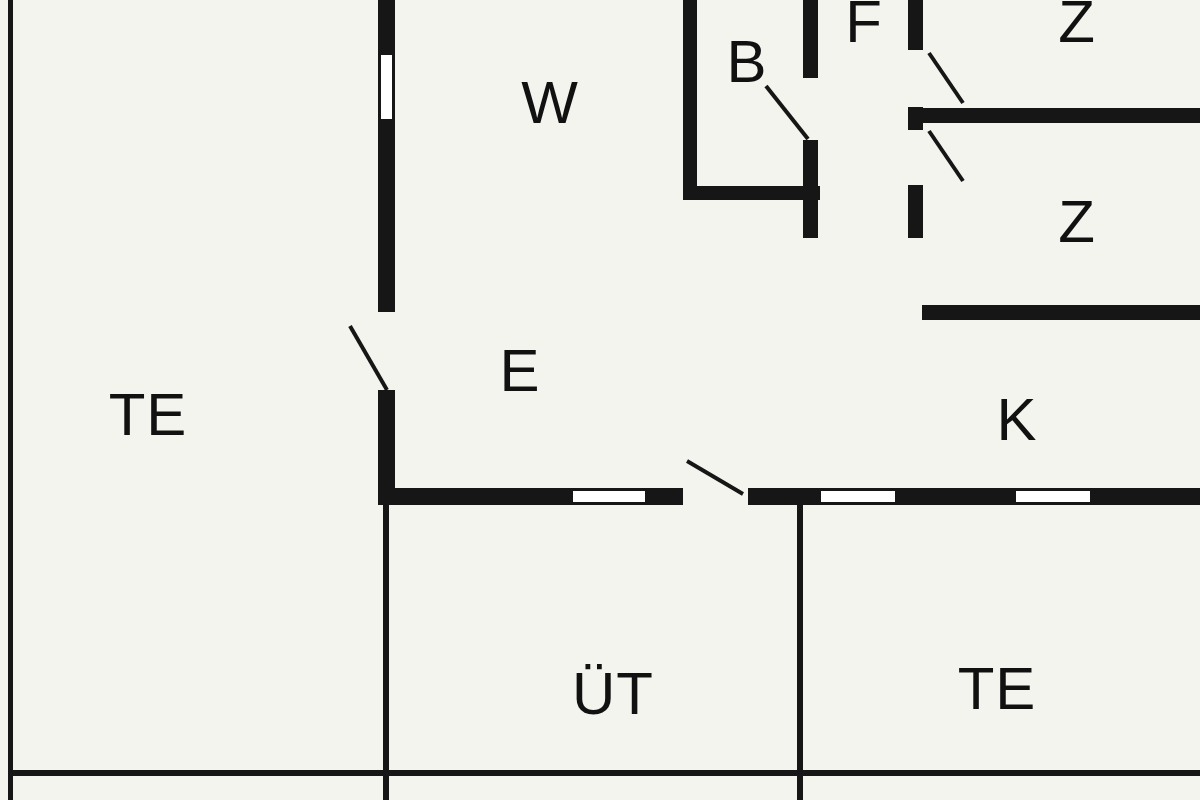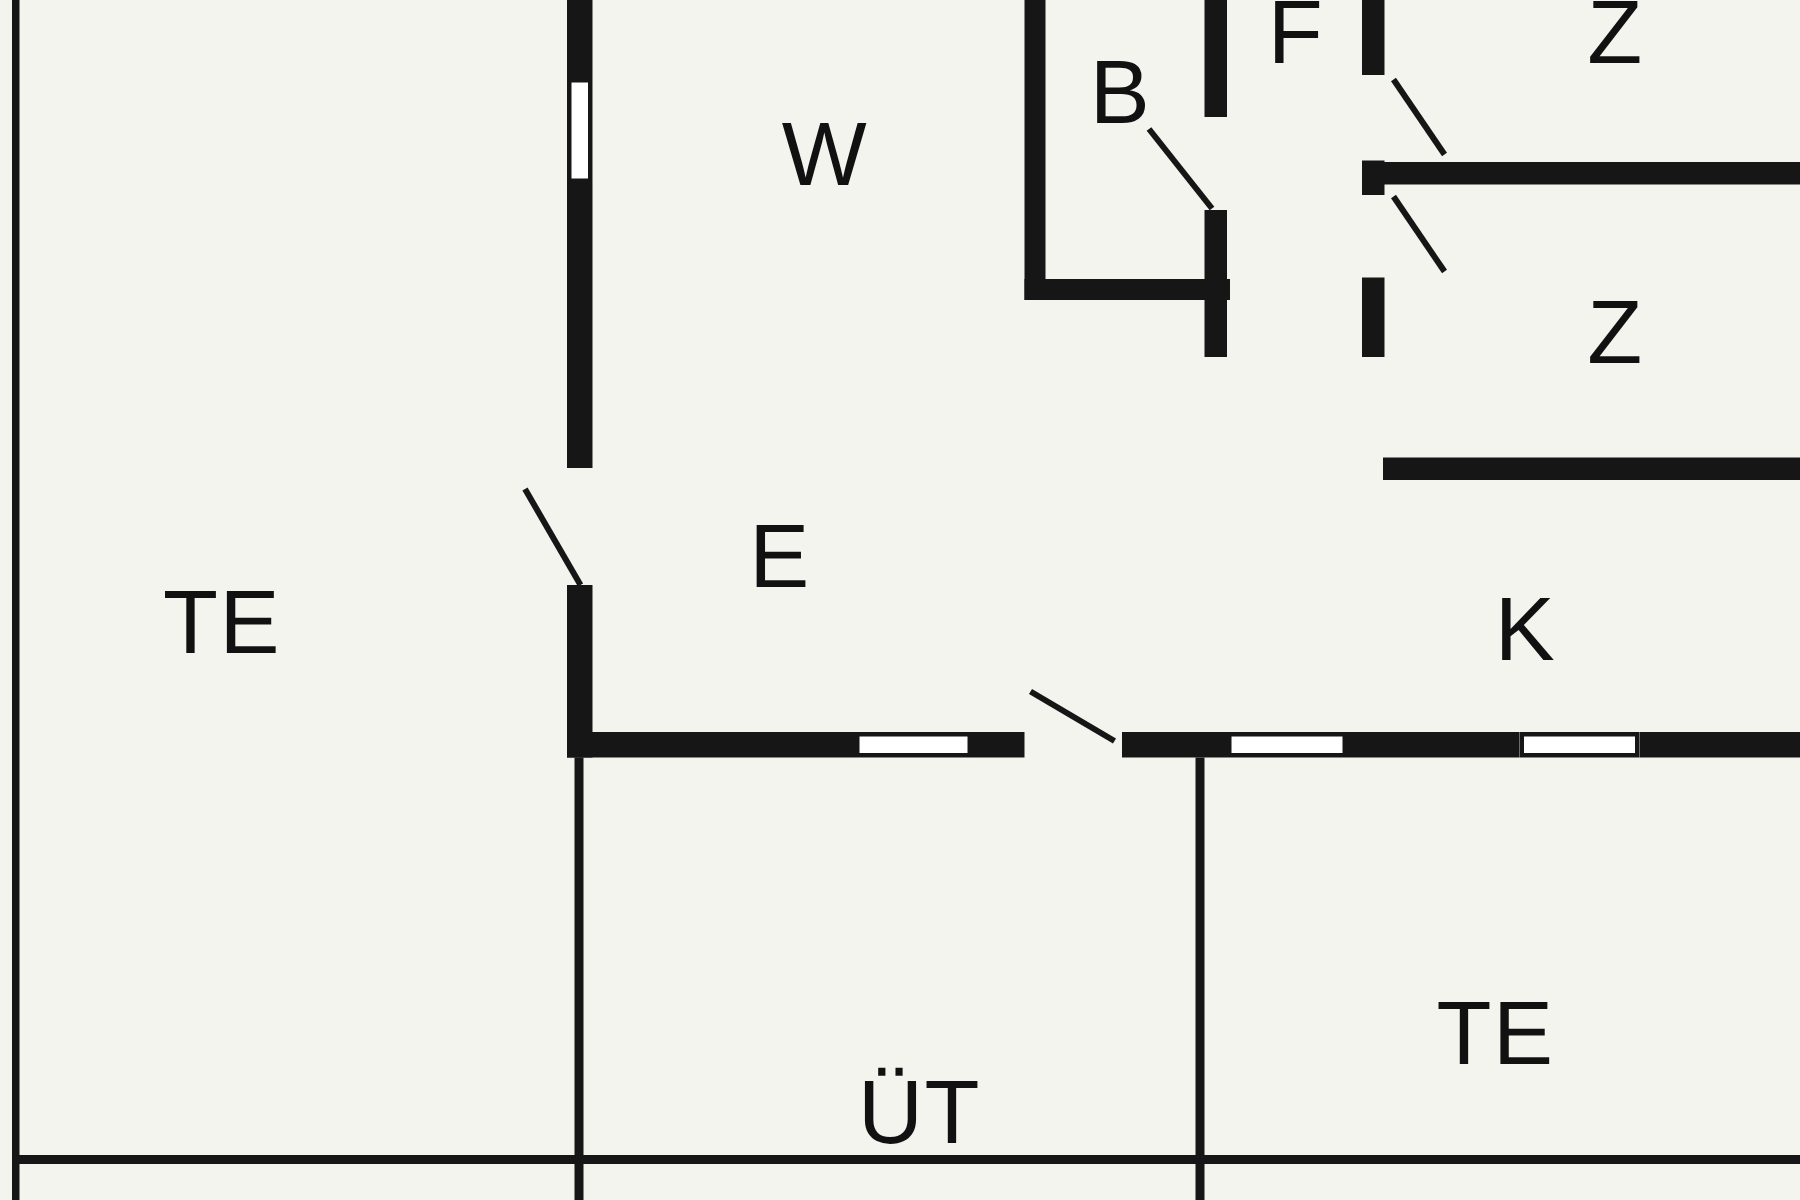--- a/index.html
+++ b/index.html
@@ -77,15 +77,15 @@
       <line x1="687" y1="461" x2="743" y2="494" stroke="#161616" stroke-width="4"></line>
     </svg>
     <div class="room-label" style="left: 148px; top: 415px;">TE</div>
     <div class="room-label" style="left: 550px; top: 103px;">W</div>
     <div class="room-label" style="left: 747px; top: 62px;">B</div>
     <div class="room-label" style="left: 864px; top: 22px;">F</div>
     <div class="room-label" style="left: 1077px; top: 22px;">Z</div>
     <div class="room-label" style="left: 1077px; top: 222px;">Z</div>
     <div class="room-label" style="left: 520px; top: 371px;">E</div>
     <div class="room-label" style="left: 1017px; top: 420px;">K</div>
-    <div class="room-label" style="left: 613px; top: 694px; margin-top: 48px;">ÜT</div>
+    <div class="room-label" style="left: 613px; top: 694px;">ÜT</div>
     <div class="room-label" style="left: 997px; top: 689px;">TE</div>
   </div>
 
 </body></html>

